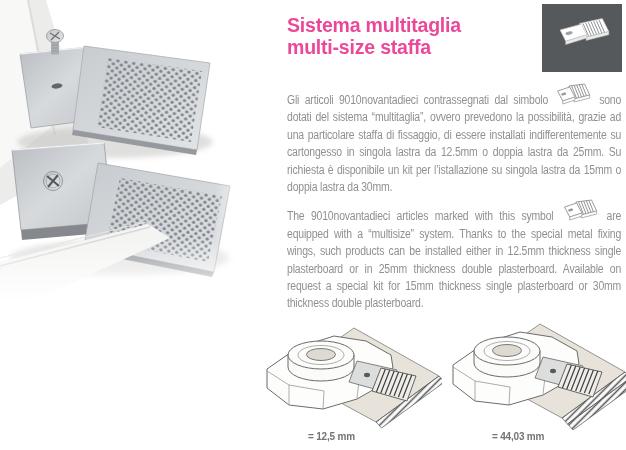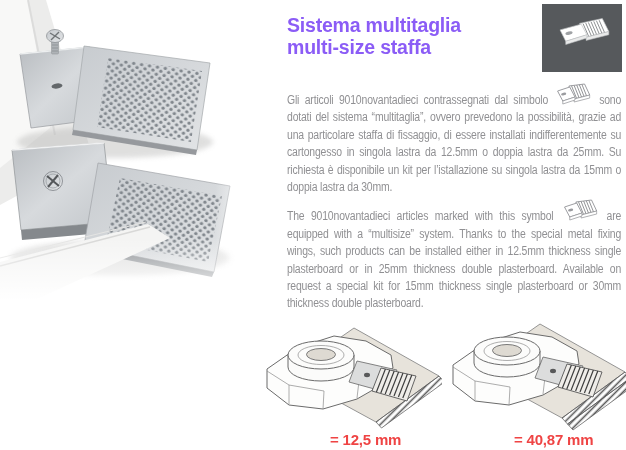--- a/index.html
+++ b/index.html
@@ -4,40 +4,40 @@
 <style>
   html,body{margin:0;padding:0;background:#fff;}
   .canvas{position:relative;width:626px;height:450px;background:#ffffff;overflow:hidden;
           font-family:"Liberation Sans", sans-serif;}
 
   
   .photo{position:absolute;left:0;top:0;width:258px;height:312px;}
 
   
   .title{position:absolute;left:287px;top:14px;font-size:19.5px;font-weight:bold;
-         color:#8b5cf6;line-height:22px;letter-spacing:-0.2px;}
+         color:#ec4899;line-height:22px;letter-spacing:-0.2px;}
 
   
   .symbol-box{position:absolute;left:542px;top:4px;width:80px;height:68px;background:#56595c;
               display:flex;align-items:center;justify-content:center;}
 
   
   .paras{position:absolute;left:287px;top:92px;width:384px;transform:scaleX(0.87);
          transform-origin:0 0;color:#909093;font-size:12px;line-height:17.4px;
          letter-spacing:-0.2px;text-align:justify;}
   .para{margin:0;}
   .para + .para{margin-top:12px;}
   .sym{display:inline-block;width:40px;height:26px;vertical-align:baseline;
        margin:-10px 3px -5px 3px;}
 
   
   .fig1{position:absolute;left:260px;top:322px;}
   .fig2{position:absolute;left:446px;top:318px;}
-  .lab{position:absolute;top:431px;font-weight:bold;color:#ef4444;font-size:15px;
-       letter-spacing:-0.2px;margin-left:22px;}
+  .lab{position:absolute;top:431px;font-weight:bold;color:#737373;font-size:10px;
+       letter-spacing:-0.2px;}
   .lab1{left:308px;}
   .lab2{left:492px;}
 </style>
 </head>
 <body>
 
 <div class="canvas">
 
   <div class="photo">
     <svg width="258" height="312" viewBox="0 0 258 312">
@@ -195,15 +195,15 @@
       <ellipse cx="61" cy="32.5" rx="14.5" ry="6" fill="#dedad2" stroke="#6b6b6b" stroke-width="0.9"></ellipse>
       <polygon points="97,39 137,48 129,71 89,60" fill="#dcdddd" stroke="#666" stroke-width="0.8"></polygon>
       <ellipse cx="107" cy="53" rx="3" ry="2.2" fill="#58595a"></ellipse>
       <polygon points="121,46 156,54 147,79 112,69" fill="#efede9" stroke="#555" stroke-width="0.9"></polygon>
       <path d="M125.4,47 L116.4,70 M129.8,48 L120.8,71 M134.2,49 L125.2,72 M138.6,50 L129.6,73
                M143,51 L134,74 M147.4,52 L138.4,75 M151.8,53 L142.8,76" stroke="#3f3f3f" stroke-width="1.2" fill="none"></path>
     </svg>
   </div>
 
   <div class="lab lab1">= 12,5 mm</div>
-  <div class="lab lab2">= 40,87 mm</div>
+  <div class="lab lab2">= 44,03 mm</div>
 
 </div>
 
 </body></html>

